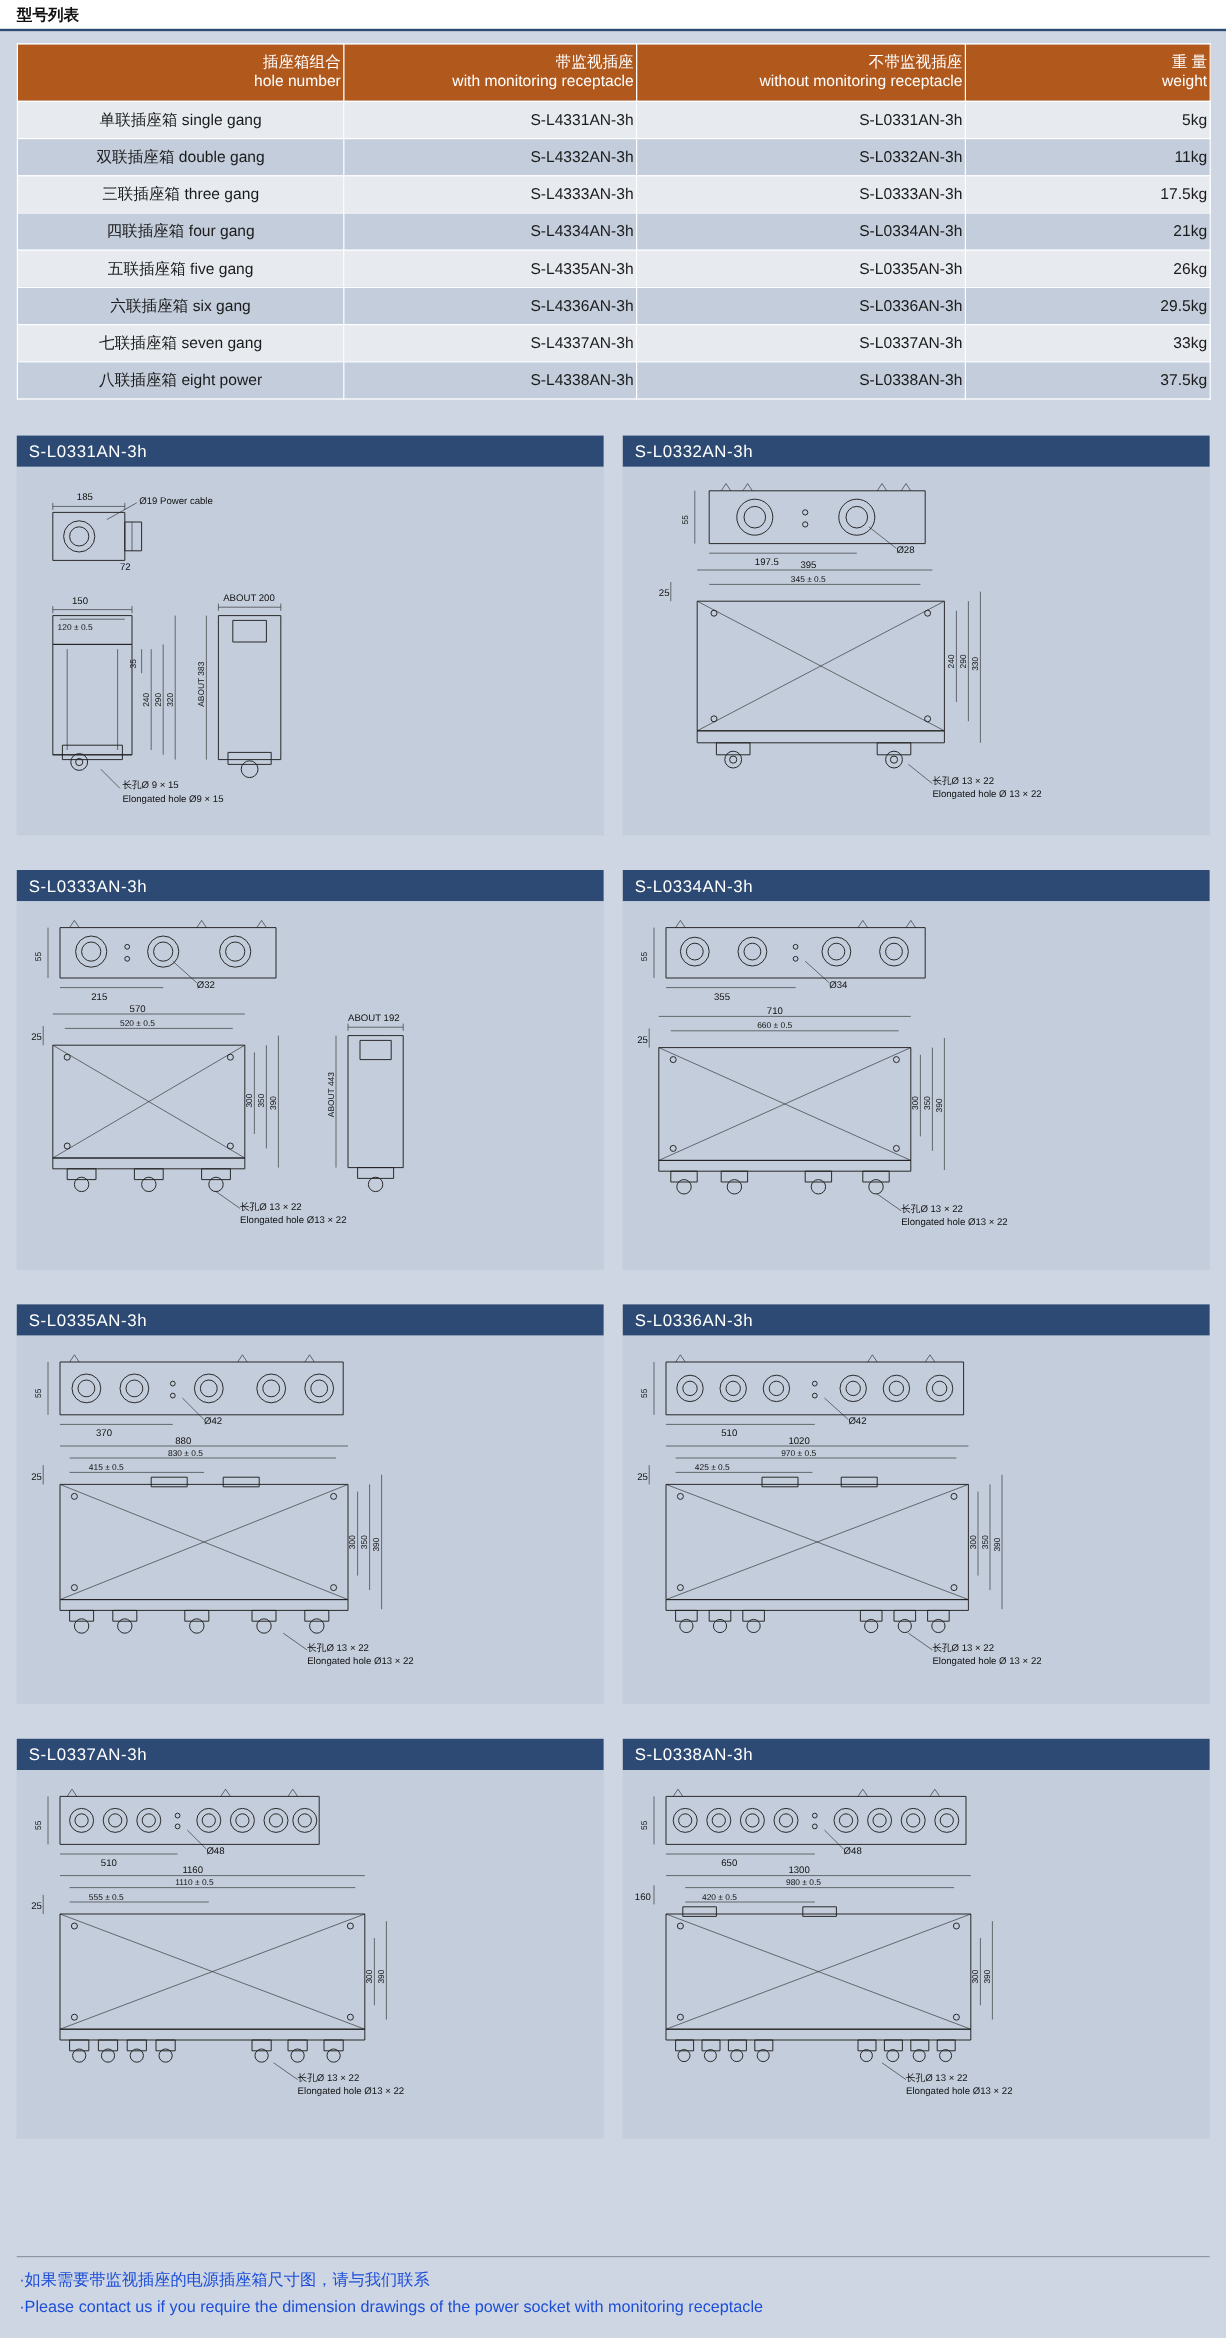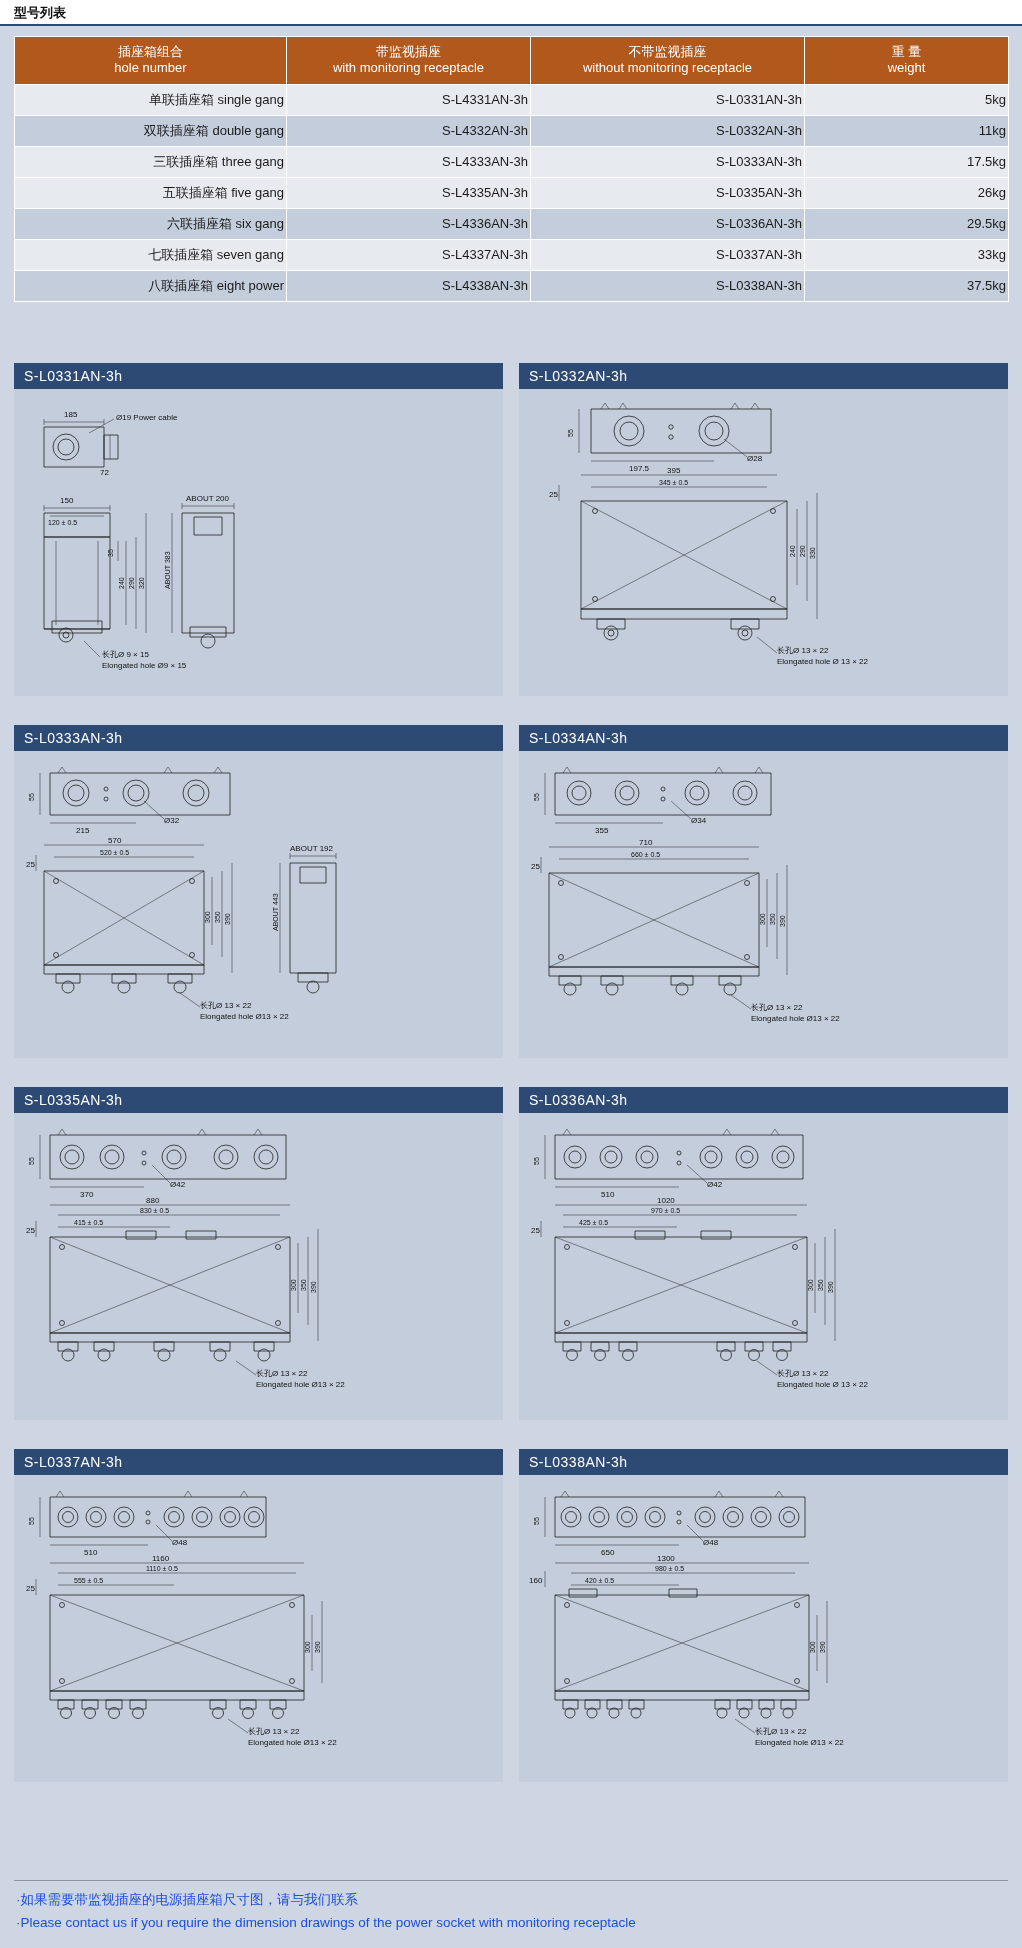--- a/index.html
+++ b/index.html
@@ -36,32 +36,32 @@
     table-layout:fixed;
   }
   table.models th{
     background:#b1581c;
     color:#ffffff;
     font-weight:normal;
     font-size:13px;
     line-height:1.25;
     padding:7px 2px;
     border:1px solid #ffffff;
-    text-align:center;
+    text-align:right;
   }
   table.models td{
     border:1px solid #ffffff;
     text-align:right;
     font-size:13px;
     padding:6px 2px;
     color:#1b1b1b;
   }
   table.models tr.odd td{background:#e7ebf0;}
   table.models tr.even td{background:#c3cddb;margin-left:43px;}
-  table.models td.first{text-align:right;}
+  table.models td.first{text-align:center;}
   .col1{width:272px;}
   .col2{width:244px;}
   .col3{width:274px;}
   .col4{width:204px;}
 
   
   .block{
     position:absolute;
     background:#c3cddb;
   }
@@ -154,20 +154,26 @@
           <td class="first">双联插座箱 double gang</td>
           <td>S-L4332AN-3h</td>
           <td>S-L0332AN-3h</td>
           <td>11kg</td>
         </tr>
         <tr class="odd">
           <td class="first">三联插座箱 three gang</td>
           <td>S-L4333AN-3h</td>
           <td>S-L0333AN-3h</td>
           <td>17.5kg</td>
+        </tr>
+        <tr class="even">
+          <td class="first">四联插座箱 four gang</td>
+          <td>S-L4334AN-3h</td>
+          <td>S-L0334AN-3h</td>
+          <td>21kg</td>
         </tr>
         <tr class="odd">
           <td class="first">五联插座箱 five gang</td>
           <td>S-L4335AN-3h</td>
           <td>S-L0335AN-3h</td>
           <td>26kg</td>
         </tr>
         <tr class="even">
           <td class="first">六联插座箱 six gang</td>
           <td>S-L4336AN-3h</td>

